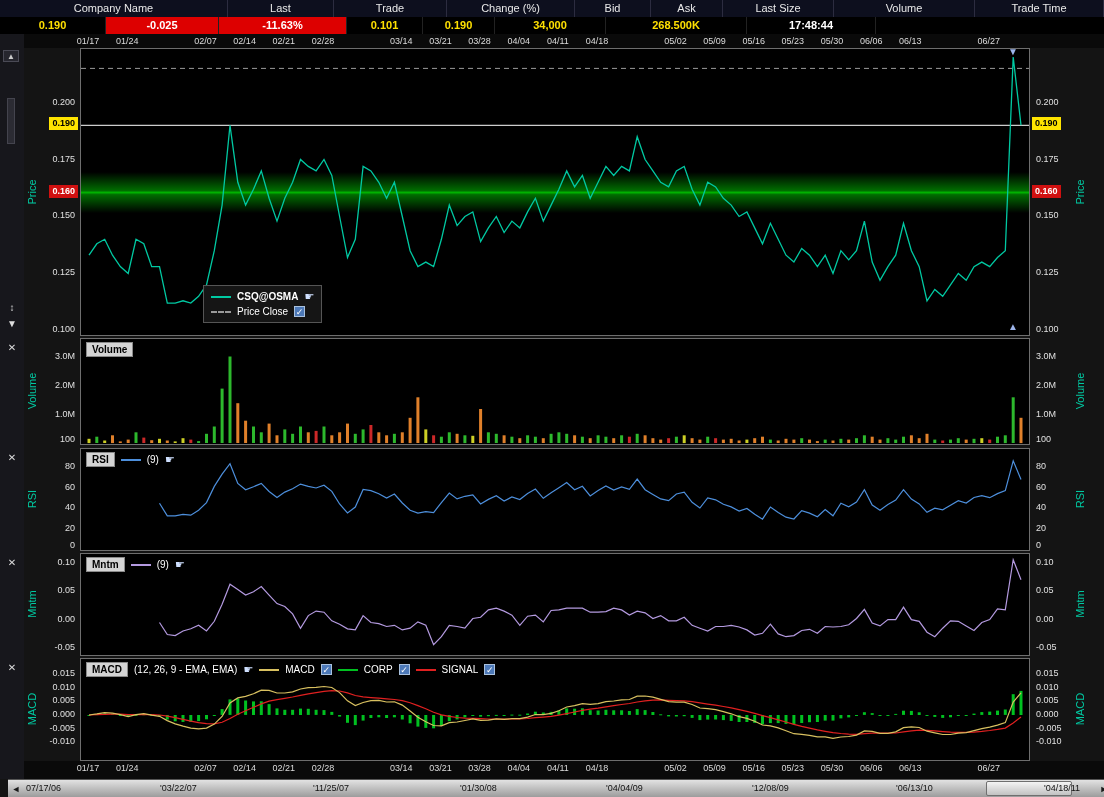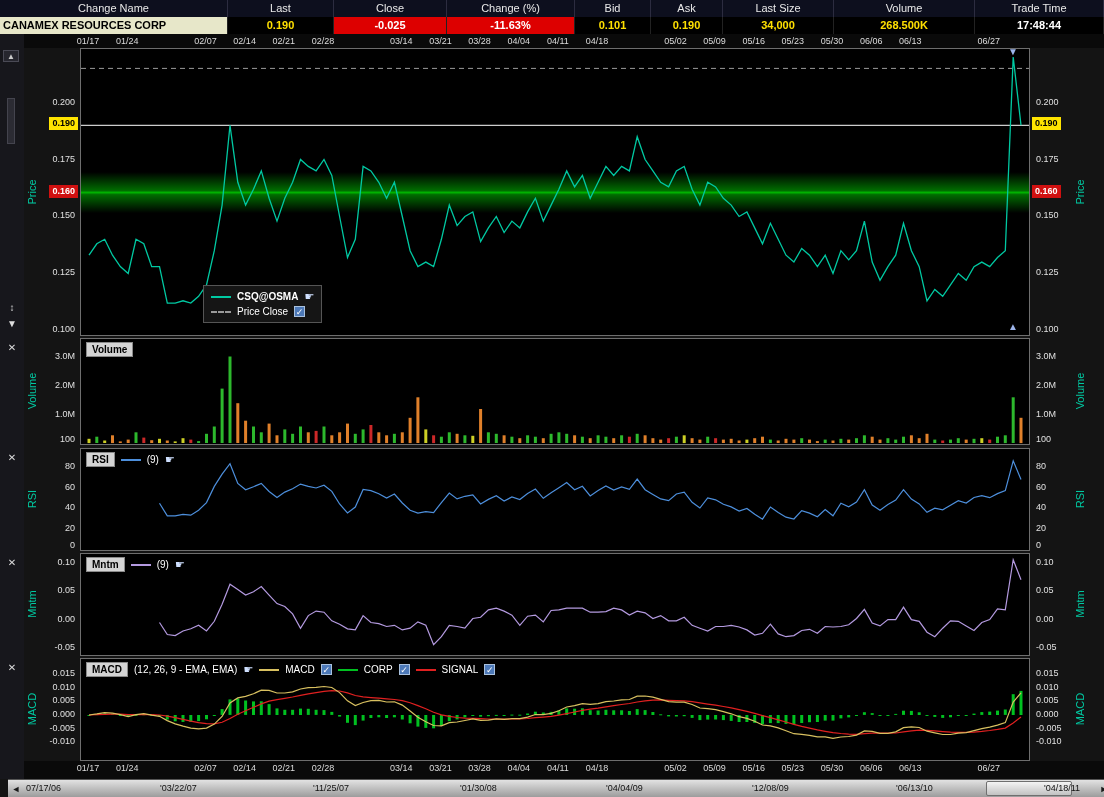--- a/index.html
+++ b/index.html
@@ -75,32 +75,31 @@
   .sdate{position:absolute;top:3px;font-size:9px;color:#101010;white-space:nowrap}
   .sarrow{position:absolute;top:2px;width:14px;height:14px;font-size:9px;line-height:14px;text-align:center;color:#1a1a1a;cursor:pointer}
   .sarrow-l::after{content:"◄"}
   .sarrow-r::after{content:"►"}
   .sthumb{position:absolute;left:978px;top:1px;width:86px;height:15px;background:linear-gradient(#f4f4f4,#c2c2c2);border:1px solid #6f6f6f;border-radius:2px;cursor:grab}
 </style>
 </head>
 <body>
 
 <div class="qh">
-  <div class="hc" style="width:228px">Change Name</div>
+  <div class="hc" style="width:228px">Company Name</div>
   <div class="hc" style="width:106px">Last</div>
-  <div class="hc" style="width:113px">Close</div>
+  <div class="hc" style="width:113px">Trade</div>
   <div class="hc" style="width:128px">Change (%)</div>
   <div class="hc" style="width:76px">Bid</div>
   <div class="hc" style="width:72px">Ask</div>
   <div class="hc" style="width:111px">Last Size</div>
   <div class="hc" style="width:141px">Volume</div>
   <div class="hc" style="width:129px">Trade Time</div>
 </div>
 <div class="qv">
-  <div class="vc company" style="width:228px">CANAMEX RESOURCES CORP</div>
   <div class="vc yellow" style="width:106px">0.190</div>
   <div class="vc red" style="width:113px">-0.025</div>
   <div class="vc red" style="width:128px">-11.63%</div>
   <div class="vc yellow" style="width:76px">0.101</div>
   <div class="vc yellow" style="width:72px">0.190</div>
   <div class="vc yellow" style="width:111px">34,000</div>
   <div class="vc yellow" style="width:141px">268.500K</div>
   <div class="vc white" style="width:129px">17:48:44</div>
 </div>
 

